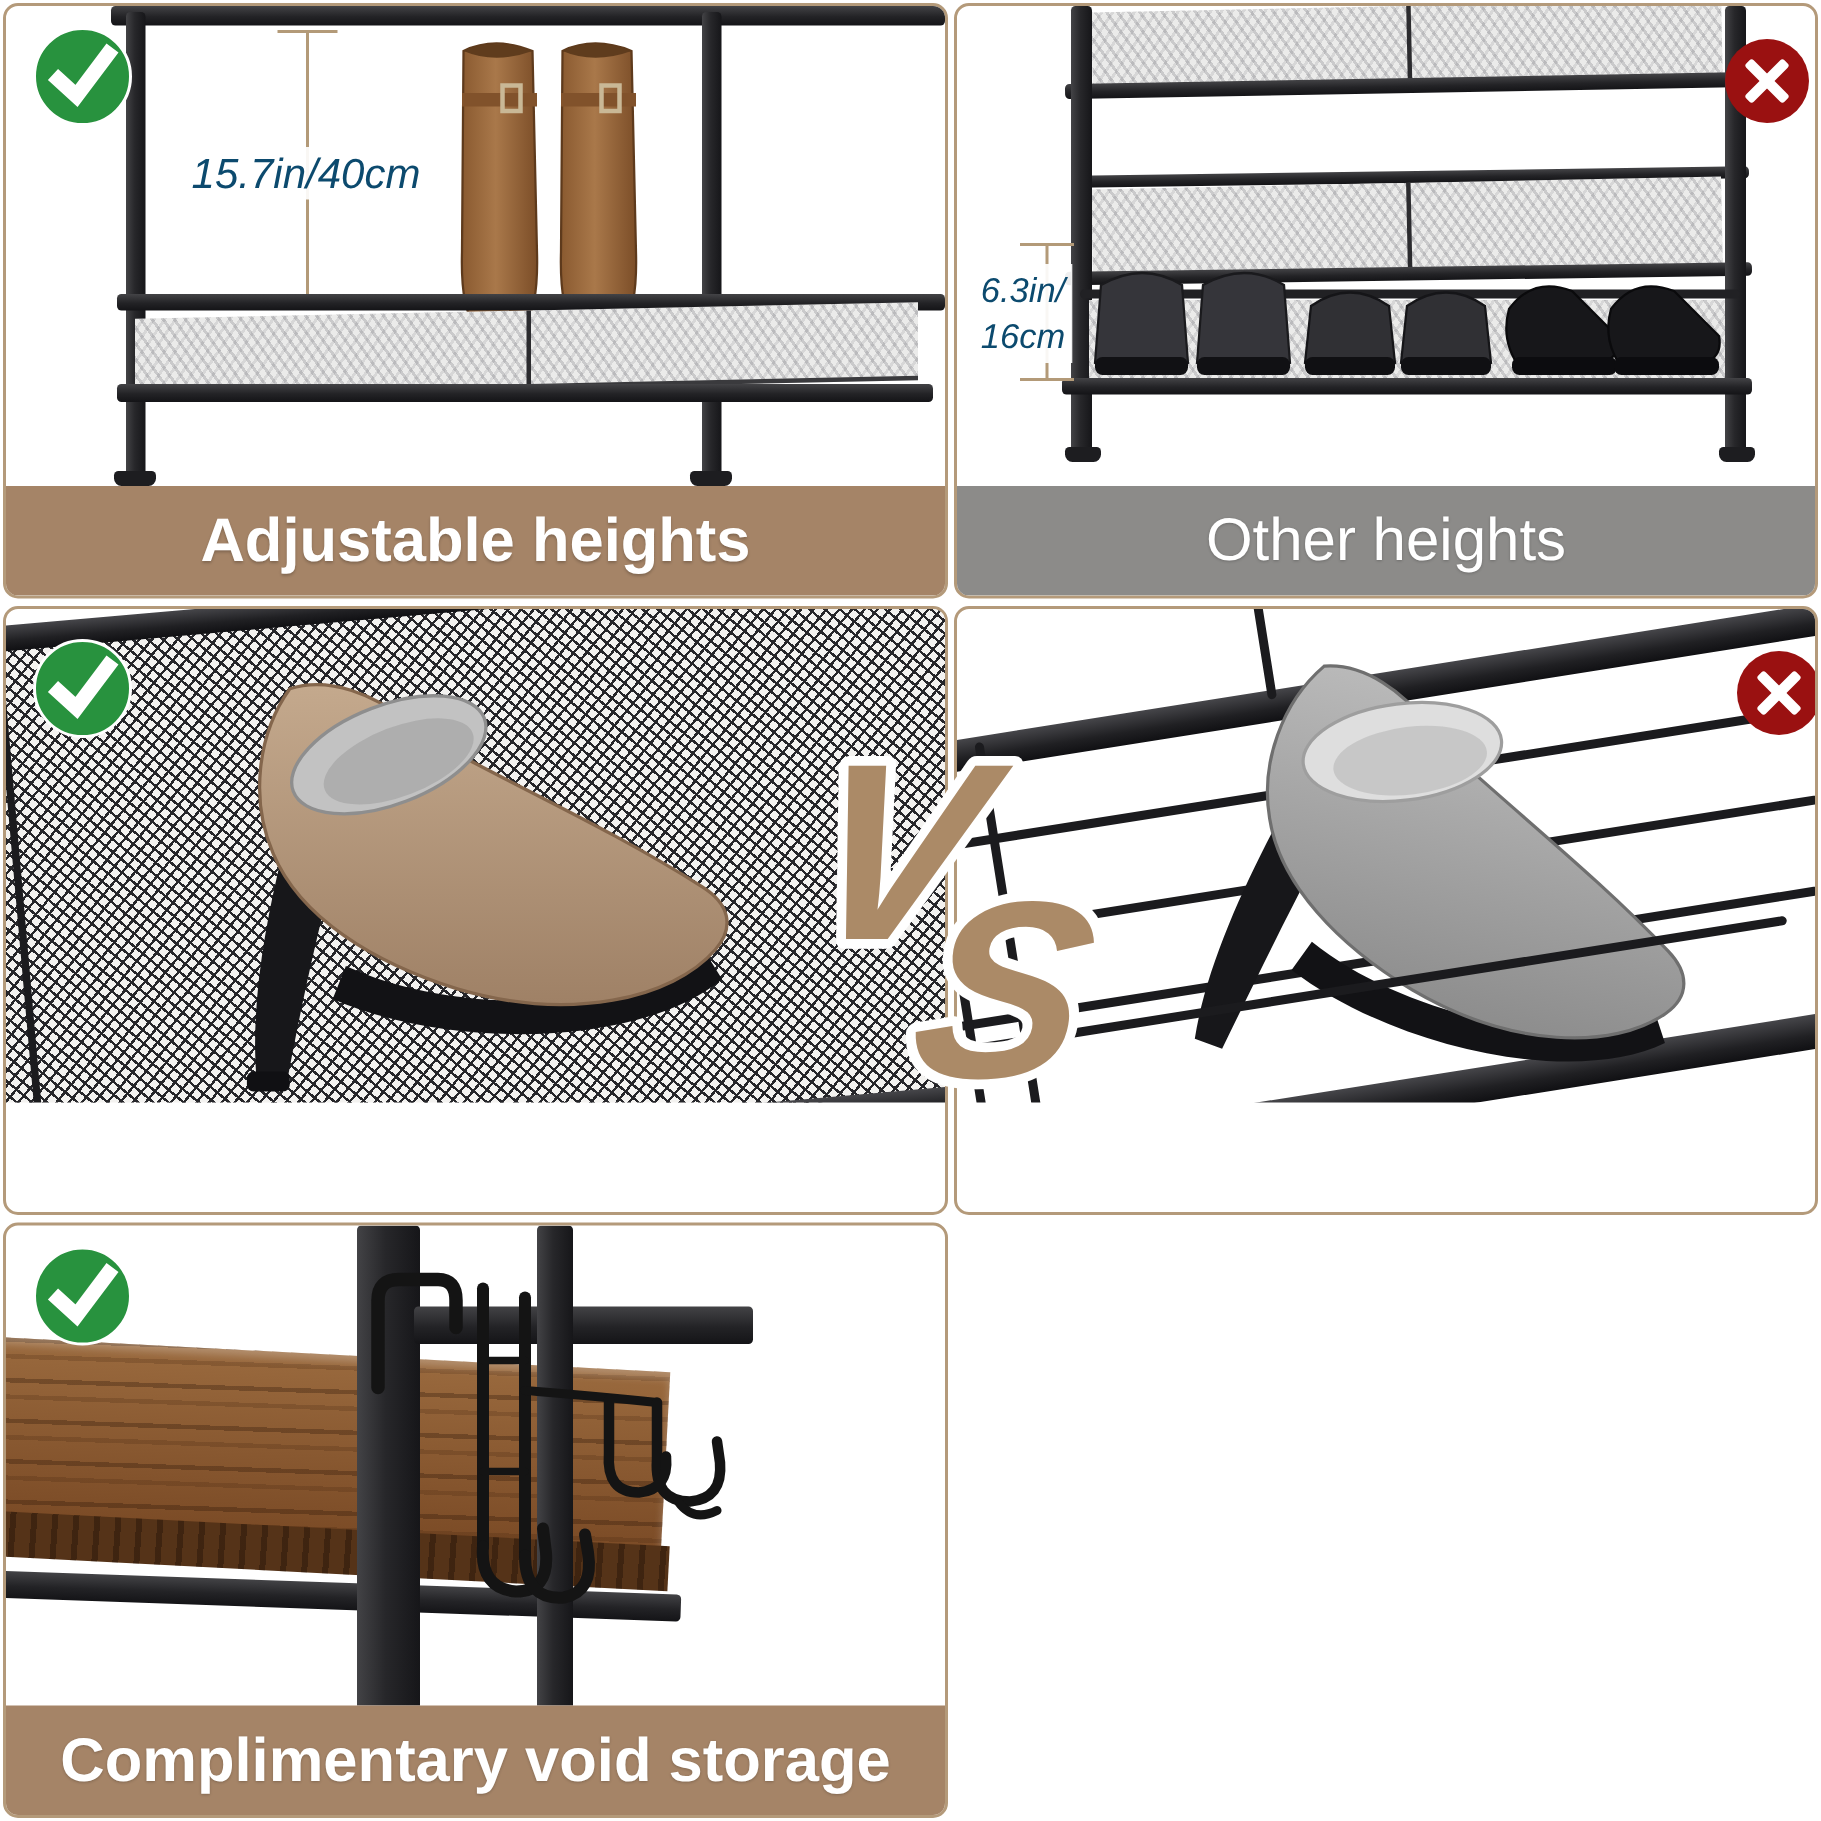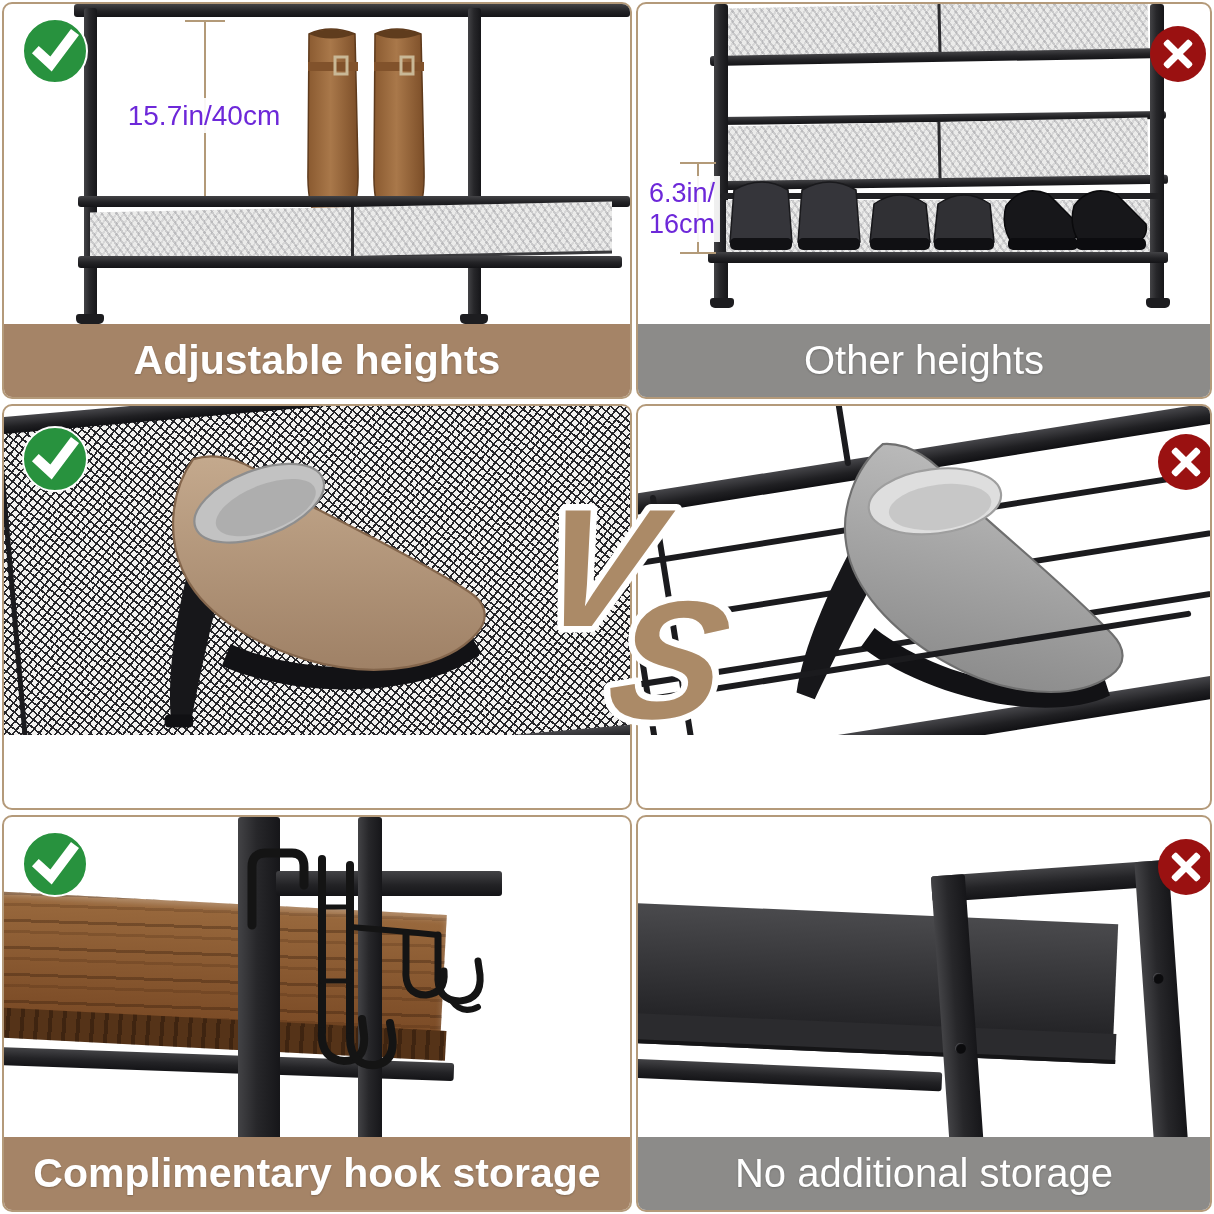--- a/index.html
+++ b/index.html
@@ -29,22 +29,22 @@
       repeating-linear-gradient(-55deg,rgba(70,70,80,.12) 0 2px,transparent 2px 6px),
       #ebebea;}
   .wood-top{background:
       repeating-linear-gradient(179deg,rgba(40,18,5,.30) 0 3px,transparent 3px 11px,rgba(60,30,10,.20) 11px 14px,transparent 14px 27px),
       linear-gradient(180deg,#9a6a3e,#7b4b26);}
   .wood-front{background:
       repeating-linear-gradient(91deg,rgba(20,8,2,.35) 0 4px,transparent 4px 14px),
       #553318;}
   .dim-line{position:absolute;width:2px;background:#b39a78;}
   .dim-cap{position:absolute;height:2px;background:#b39a78;}
-  .dim-text{position:absolute;color:#6d28d9;background:rgba(255,255,255,.92);
-            font-size:28px;line-height:31px;padding:2px 5px;z-index:5;}
+  .dim-text{position:absolute;color:#0c4a6e;background:rgba(255,255,255,.92);
+            font-size:28px;line-height:31px;padding:2px 5px;z-index:5;font-style:italic;}
   .wire{position:absolute;background:#1b1b1e;border-radius:3px;}
   .tube{position:absolute;background:linear-gradient(180deg,#46464a,#202023 60%,#101013);border-radius:10px;}
 </style>
 </head>
 <body>
 
 <div class="canvas">
 
   <section class="panel" style="left:2px;top:2px;width:630px;height:397px;">
     <div class="scene">
@@ -136,21 +136,21 @@
         <rect x="286" y="66" width="70" height="12" rx="5" fill="#0c0c0f"></rect>
         <rect x="354" y="66" width="70" height="12" rx="5" fill="#0c0c0f"></rect>
       </svg>
       <div class="bar metal-h" style="left:70px;top:248px;width:460px;height:11px;"></div>
       <div class="foot" style="left:72px;top:294px;width:24px;height:10px;"></div>
       <div class="foot" style="left:508px;top:294px;width:24px;height:10px;"></div>
 
       <div class="dim-cap" style="left:42px;top:158px;width:36px;"></div>
       <div class="dim-line" style="left:59px;top:159px;height:90px;"></div>
       <div class="dim-cap" style="left:42px;top:248px;width:36px;"></div>
-      <div class="dim-text" style="left:44px;top:172px;transform:translateX(-50%);font-size:27px;">
+      <div class="dim-text" style="left:44px;top:172px;transform:translateX(-50%);font-size:23px;">
         <div>6.3in/</div>
         <div>16cm</div>
       </div>
     </div>
     <div class="status bad" style="left:512px;top:22px;">
       <div class="cross-bar" style="transform:translate(-50%,-50%) rotate(45deg);"></div>
       <div class="cross-bar" style="transform:translate(-50%,-50%) rotate(-45deg);"></div>
     </div>
     <div class="banner gray">
       <span>Other heights</span>
@@ -257,41 +257,18 @@
           <path d="M206 110 V146 Q204 172 226 172 Q246 170 244 148" stroke-width="7"></path>
         </g>
       </svg>
     </div>
     <div class="status good" style="left:18px;top:14px;">
       <svg viewBox="0 0 62 62" width="62" height="62">
           <path d="M15 33 L27 44 L48 16" stroke="#ffffff" stroke-width="10" fill="none" stroke-linecap="square"></path>
         </svg>
     </div>
     <div class="banner brown">
-      <span>Complimentary hook storage</span>
-    </div>
-  </section>
-
-  <section class="panel" style="left:636px;top:815px;width:576px;height:397px;">
-    <div class="scene">
-      <div style="position:absolute;left:-30px;top:96px;width:508px;height:112px;transform:rotate(2.5deg);
-                  background:linear-gradient(180deg,#4a4a4d,#242427);"></div>
-      <div style="position:absolute;left:-30px;top:206px;width:508px;height:26px;transform:rotate(2.5deg);
-                  background:#2b2b2e;border-bottom:4px solid #151517;"></div>
-      <div class="bar metal-h" style="left:-30px;top:248px;width:334px;height:19px;transform:rotate(2.5deg);"></div>
-      <div style="position:absolute;left:0;top:0;width:576px;height:324px;transform:rotate(-4deg);">
-        <div class="bar metal-h" style="left:300px;top:60px;width:238px;height:26px;"></div>
-        <div class="bar metal-v" style="left:300px;top:60px;width:34px;height:280px;"></div>
-        <div class="bar metal-v" style="left:504px;top:60px;width:34px;height:280px;"></div>
-        <div style="position:absolute;left:312px;top:228px;width:11px;height:11px;border-radius:50%;background:#0b0b0d;box-shadow:inset 1px 1px 1px #4a4a4e;"></div>
-        <div style="position:absolute;left:514px;top:172px;width:11px;height:11px;border-radius:50%;background:#0b0b0d;box-shadow:inset 1px 1px 1px #4a4a4e;"></div>
-      </div>
-    </div>
-    <div class="status bad" style="left:520px;top:22px;">
-      <div class="cross-bar" style="transform:translate(-50%,-50%) rotate(45deg);"></div>
-      <div class="cross-bar" style="transform:translate(-50%,-50%) rotate(-45deg);"></div>
-    </div>
-    <div class="banner gray">
-      <span>No additional storage</span>
-    </div>
-  </section>
+      <span>Complimentary void storage</span>
+    </div>
+  </section>
+
 
 </div>
 
 </body></html>

